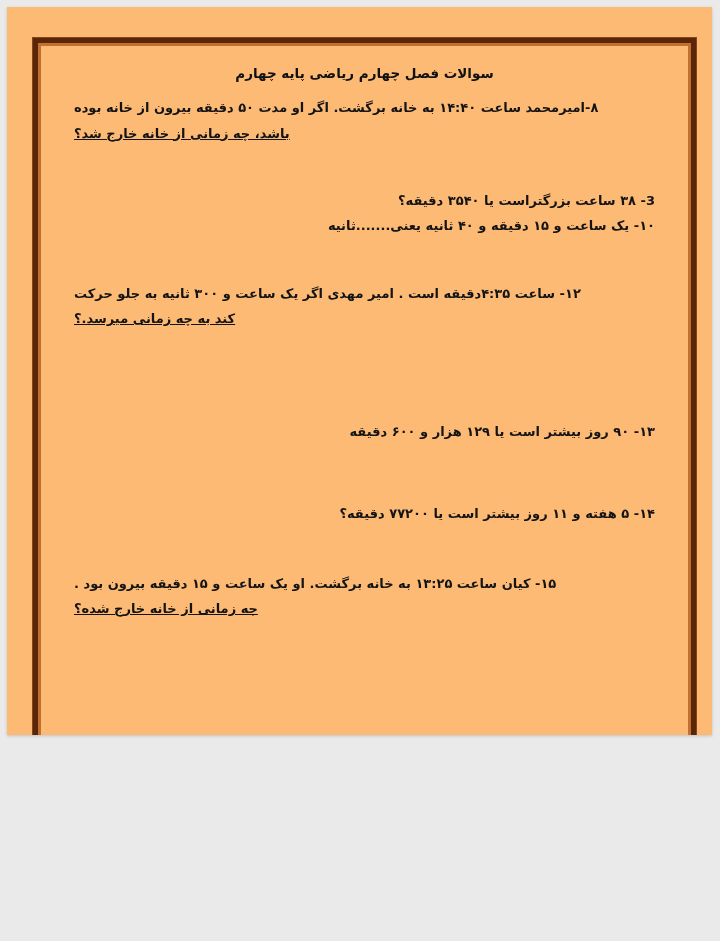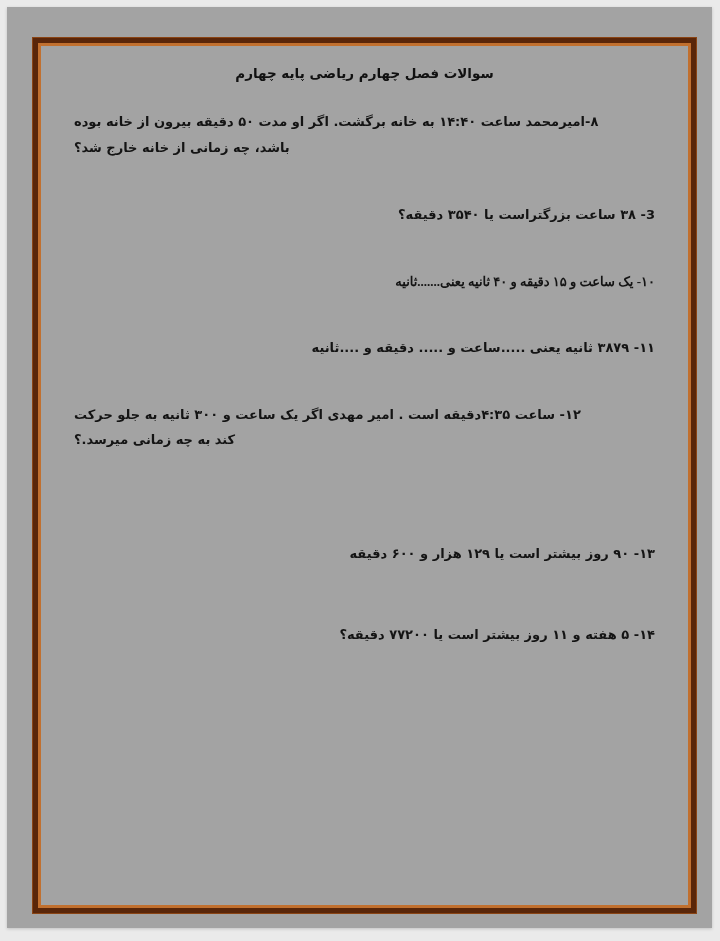--- a/index.html
+++ b/index.html
@@ -21,22 +21,22 @@
     inset: 0;
     background: #eaeaea;
   }
 
   
   .paper {
     position: absolute;
     left: 7px;
     top: 7px;
     width: 705px;
-    height: 921px;
-    background: #a3a3a3;
+    height: 728px;
+    background: #fdba74;
     box-shadow: 0 1px 3px rgba(0,0,0,0.18);
     overflow: hidden;
   }
 
   
   .page-border {
     position: absolute;
     left: 25px;
     top: 30px;
     width: 665px;
@@ -108,38 +108,39 @@
     font-size: 13px;
     font-weight: bold;
     color: #141414;
     line-height: 1.95;
     direction: rtl;
     text-align: right;
     unicode-bidi: isolate;
   }
 
   
-  .q8  { margin-top: 26px; text-align: right; }
+  .q8  { margin-top: 12px; text-align: right; }
   .q9  { margin-top: 42px; text-align: left; }
-  .q10 { margin-top: 42px; text-align: left; font-family: Liberation Serif, serif; }
+  .q10 { text-align: left; }
   .q11 { margin-top: 40px; text-align: left; }
   .q12 { margin-top: 42px; text-align: right; }
   .q13 { margin-top: 88px; text-align: left; }
   .q14 { margin-top: 56px; text-align: left; }
   .q15 { margin-top: 45px; text-align: right; }
 
   
   .q-item.two-line {
     text-align: justify;
     text-align-last: left;
   }
 
   .q-item .line2 {
     display: block;
     text-align: left;
+    text-decoration: underline;
   }
 
   .q-item .line1 {
     display: block;
     text-align: right;
   }
 
   
   .inset-right { padding-left: 58px; }
   .inset-right-lg { padding-left: 62px; }
@@ -165,37 +166,38 @@
         </div>
 
         <div class="q-item q9 inset-right">
           <span class="line1">3- ۳۸ ساعت بزرگتراست  یا ۳۵۴۰ دقیقه؟</span>
         </div>
 
         <div class="q-item q10 inset-right">
           <span class="line1">۱۰-  یک ساعت و ۱۵ دقیقه و ۴۰ ثانیه یعنی.......ثانیه</span>
         </div>
 
-        <div class="q-item q11 inset-right">
-          <span class="line1">۱۱-  ۳۸۷۹ ثانیه یعنی .....ساعت و ..... دقیقه و ....ثانیه</span>
-        </div>
 
         <div class="q-item q12 two-line">
           <span class="line1">۱۲- ساعت ۴:۳۵دقیقه است . امیر مهدی اگر  یک ساعت و ۳۰۰ ثانیه به جلو حرکت</span>
           <span class="line2">کند به چه زمانی میرسد.؟</span>
         </div>
 
         <div class="q-item q13 inset-right-lg">
           <span class="line1">۱۳- ۹۰ روز بیشتر است یا ۱۲۹ هزار و ۶۰۰ دقیقه</span>
         </div>
 
         <div class="q-item q14 inset-right-lg">
           <span class="line1">۱۴- ۵ هفته و ۱۱ روز بیشتر است یا ۷۷۲۰۰ دقیقه؟</span>
         </div>
 
+        <div class="q-item q15 two-line">
+          <span class="line1">۱۵- کیان ساعت ۱۳:۲۵ به خانه برگشت.  او یک ساعت و ۱۵ دقیقه بیرون بود .</span>
+          <span class="line2">چه زمانی از خانه خارج شده؟</span>
+        </div>
 
       </div>
 
     </div>
 
   </div>
 
 </div>
 
 </body></html>

